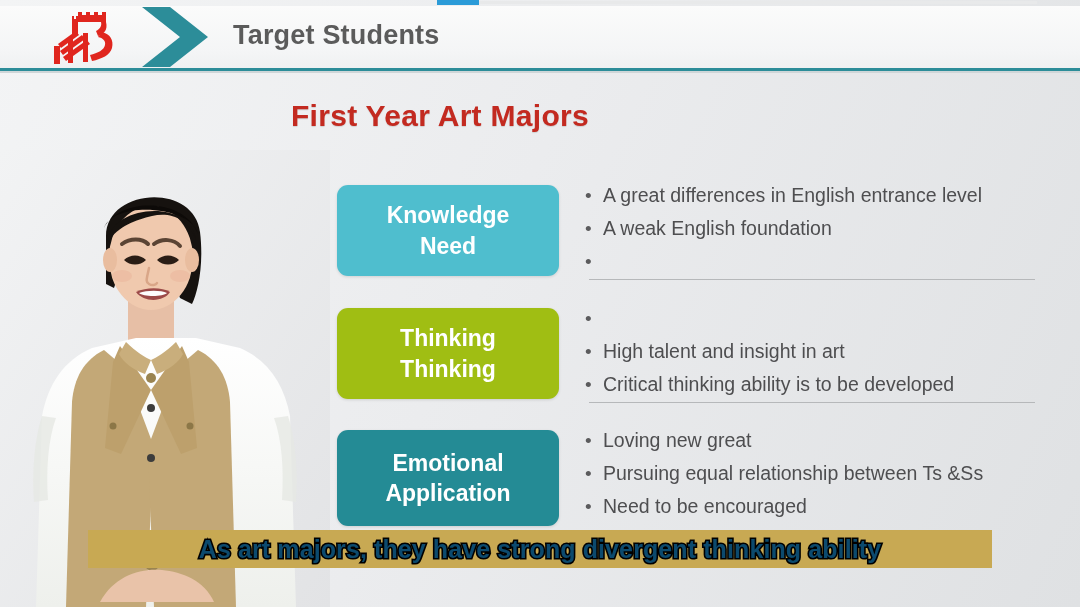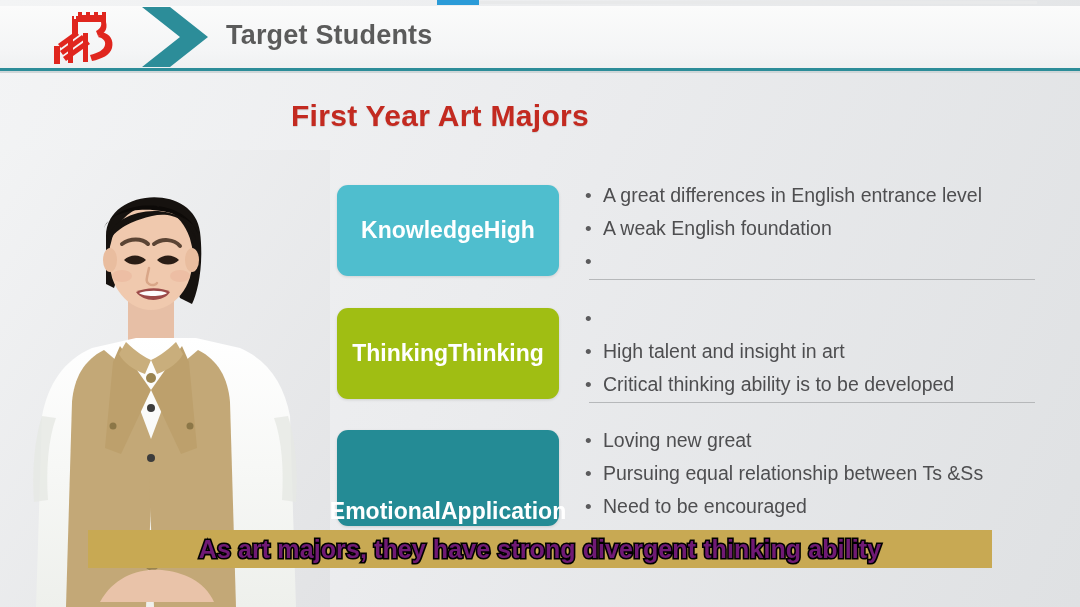--- a/index.html
+++ b/index.html
@@ -42,21 +42,21 @@
     position: absolute; left: 0; top: 71px; width: 1080px; height: 2px;
     background: #cfd6d8;
   }
   .logo {
     position: absolute; left: 48px; top: 6px; width: 96px; height: 60px;
   }
   .chevron {
     position: absolute; left: 140px; top: 5px; width: 72px; height: 64px;
   }
   .header-title {
-    position: absolute; left: 226px; top: 20px;
+    position: absolute; left: 233px; top: 20px;
     font-size: 27px; font-weight: bold; color: #5b5b5b;
     letter-spacing: .2px;
   }
 
   
   .slide-title {
     position: absolute; left: 0; top: 99px; width: 880px;
     text-align: center;
     font-size: 30px; font-weight: bold;
     color: #c32a20;
@@ -70,31 +70,31 @@
   
   .row { position: absolute; left: 337px; width: 710px; }
   .row-1 { top: 185px; }
   .row-2 { top: 308px; }
   .row-3 { top: 430px; }
 
   .cat-box {
     position: absolute; left: 0; top: 0;
     width: 222px; height: 91px;
     border-radius: 11px;
-    display: flex; flex-direction: row;
+    display: flex; flex-direction: column;
     align-items: center; justify-content: center;
     color: #ffffff;
     font-size: 23px; font-weight: bold;
     line-height: 1.32;
     text-align: center;
     box-shadow: 0 1px 3px rgba(0,0,0,.12);
   }
   .cat-box.c-knowledge { background: #4fbece; }
   .cat-box.c-thinking  { background: #a0be13; text-align: center; }
-  .cat-box.c-emotional { background: #248b95; height: 96px; align-items: flex-end; }
+  .cat-box.c-emotional { background: #248b95; height: 96px; }
 
   .bullets {
     position: absolute; left: 248px; top: -6px; width: 460px;
     color: #4e4e50;
   }
   .bullet {
     display: flex; align-items: flex-start;
     font-size: 19.5px; line-height: 33px;
     white-space: nowrap;
   }
@@ -110,21 +110,21 @@
   .sep-2 { top: 94px; }
 
   
   .caption {
     position: absolute; left: 88px; top: 530px;
     width: 904px; height: 38px;
     background: #c8a953;
     display: flex; align-items: center; justify-content: center;
   }
   .caption span {
-    font-size: 25px; font-weight: bold; color: #701a75;
+    font-size: 25px; font-weight: bold; color: #0c4a6e;
     letter-spacing: .1px;
     -webkit-text-stroke: 3.2px #000;
     paint-order: stroke fill;
   }
 </style>
 </head>
 <body>
 
 <div id="slide">
 
@@ -226,21 +226,21 @@
       <ellipse cx="122" cy="126" rx="10" ry="6" fill="#eab39a" opacity=".5"></ellipse>
       <ellipse cx="180" cy="126" rx="10" ry="6" fill="#eab39a" opacity=".5"></ellipse>
 
       <path d="M100 452 c14 -26 40 -34 62 -32 20 2 42 10 52 32 z" fill="#e9c3a9"></path>
     </svg>
   </div>
 
   <div class="row row-1">
     <div class="cat-box c-knowledge">
       <div>Knowledge</div>
-      <div>High</div>
+      <div>Need</div>
     </div>
     <div class="bullets">
       <div class="bullet">
         <span class="dot">•</span>
         <span>A great differences in English entrance level</span>
       </div>
       <div class="bullet">
         <span class="dot">•</span>
         <span>A weak English foundation</span>
       </div>

